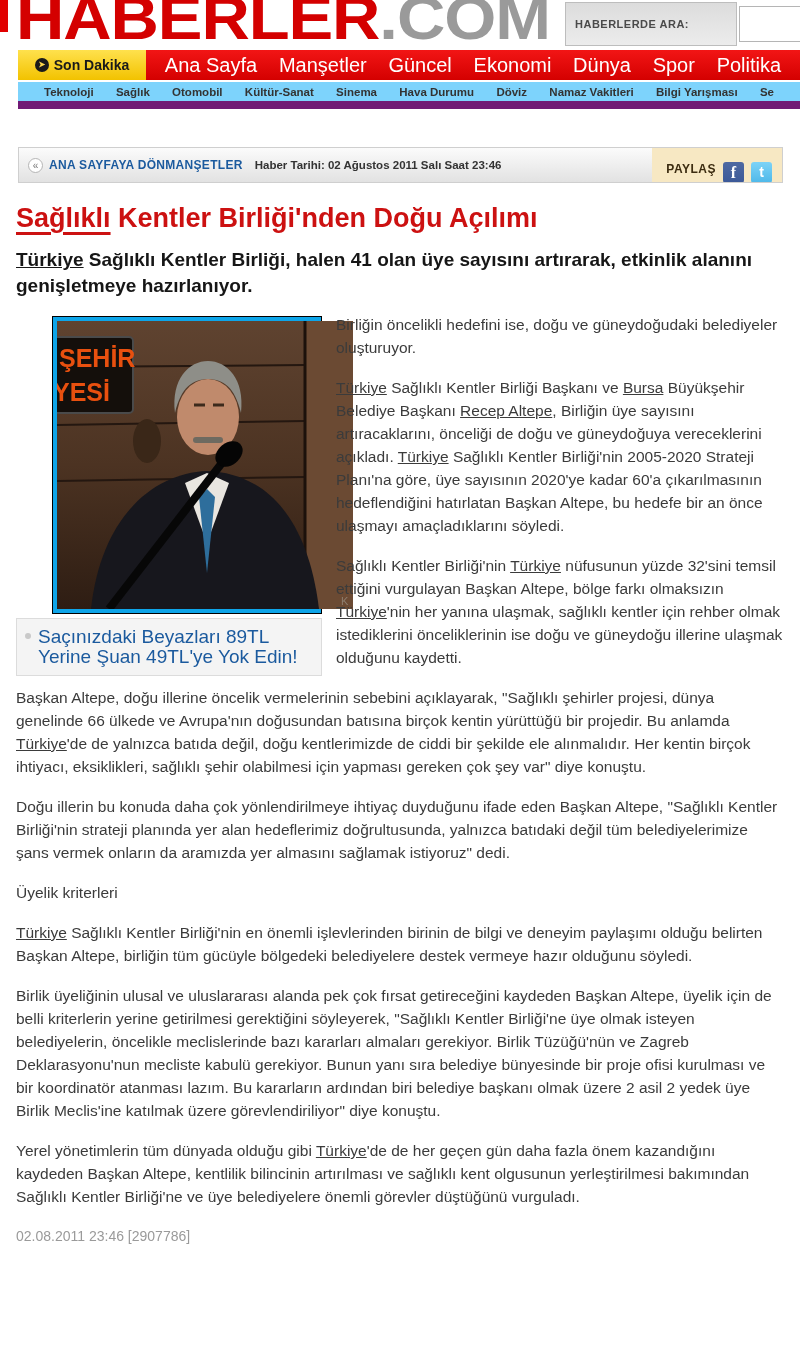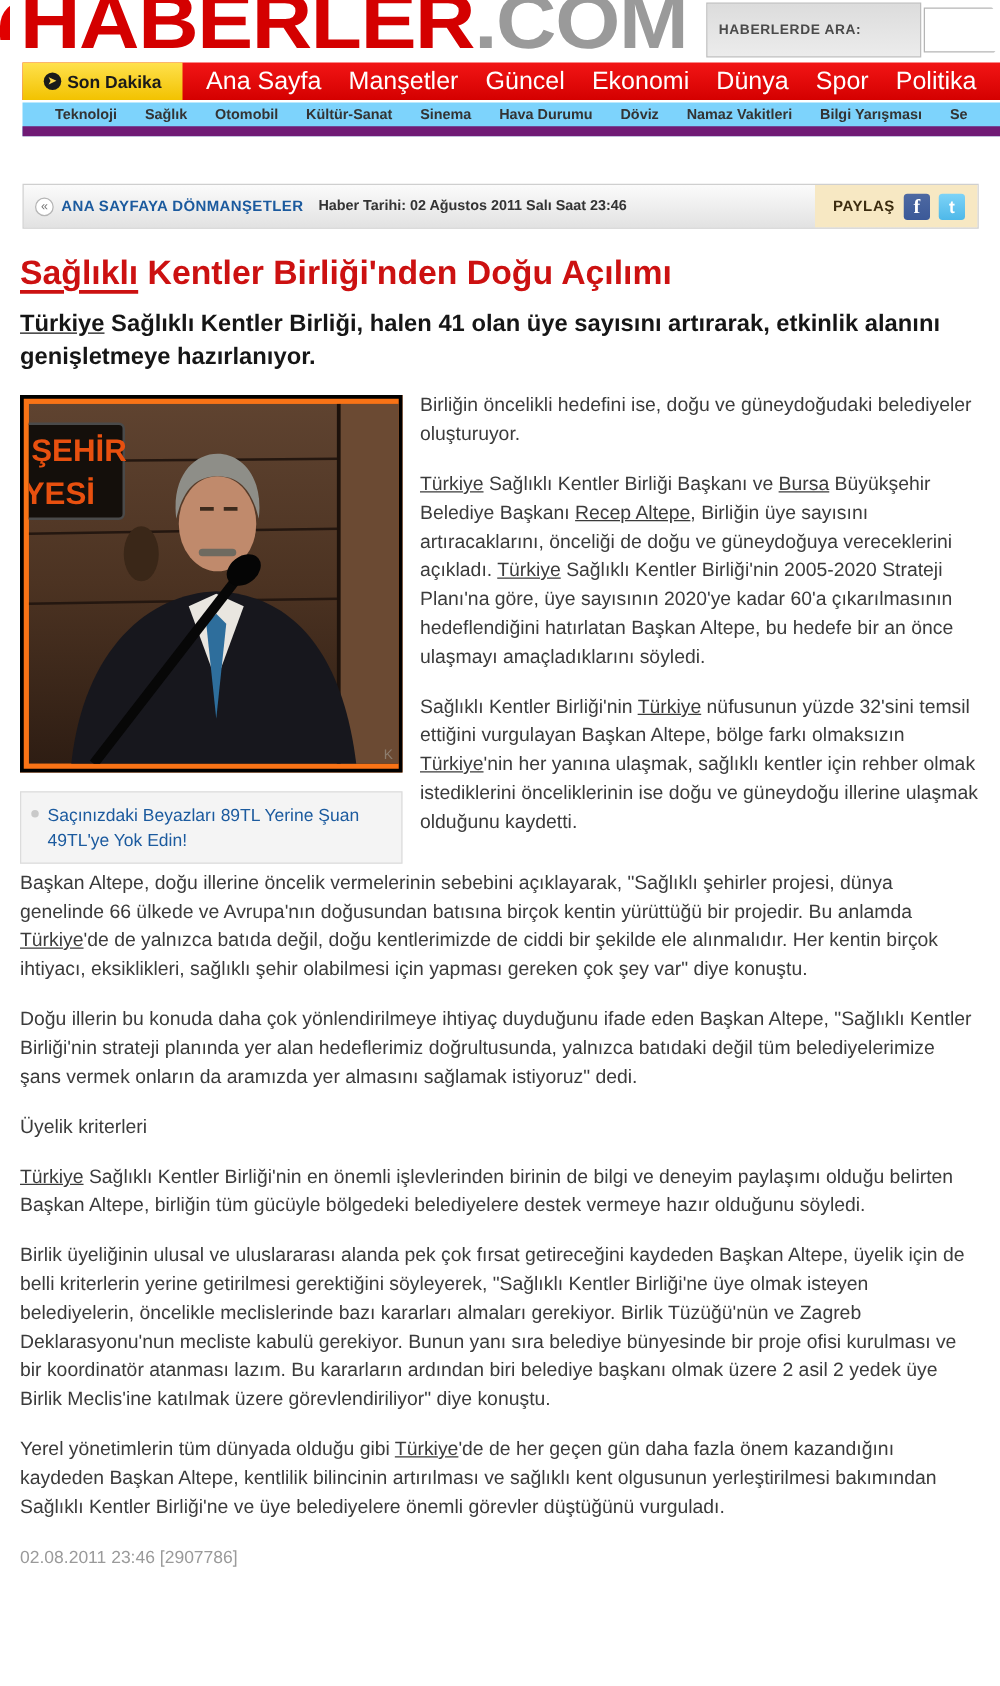--- a/index.html
+++ b/index.html
@@ -2,21 +2,21 @@
 <html><head>
 <meta charset="utf-8">
 <style>
   * { box-sizing: border-box; }
   html,body { margin:0; padding:0; }
   body {
     width:800px; height:1349px; overflow:hidden; position:relative;
     background:#fff; font-family:"Liberation Sans", sans-serif; color:#3b3b3b;
   }
   
-  .topbar { position:relative; height:50px; overflow:hidden;border-radius:21px; }
+  .topbar { position:relative; height:50px; overflow:hidden; }
   .corner-red { position:absolute; left:0; top:0; width:8px; height:32px; background:#e10000; }
   .logo { position:absolute; left:16px; top:-18px; font-size:62px; font-weight:bold;
           letter-spacing:-1px; transform:scaleX(1.08); transform-origin:left top; white-space:nowrap; }
   .logo .main { color:#d40000; }
   .logo .suffix { color:#9a9a9a; }
   .searchbox { position:absolute; left:565px; top:2px; width:235px; height:46px; }
   .search-panel { position:absolute; left:0; top:0; width:172px; height:44px;
     background:linear-gradient(#dcdcdc,#ececec); border:1px solid #bdbdbd;
     display:flex; align-items:center; padding-left:9px; }
   .search-panel .lbl { font-size:11px; font-weight:bold; color:#4a4a4a; letter-spacing:.5px;text-align:center; }
@@ -38,38 +38,38 @@
   .subnav .subnav-item { color:#333; font-size:11.5px; font-weight:bold; padding:0 6px;
     white-space:nowrap; cursor:pointer; }
   
   .crumbbar { margin:38px 17px 0 18px; height:36px; border:1px solid #cfcfcf;
     background:linear-gradient(#fbfbfb,#e2e2e2); display:flex; align-items:center; overflow:hidden; }
   .backdot { width:15px; height:15px; border-radius:50%; background:#fff; border:1px solid #b5b5b5;
     color:#777; font-size:10px; line-height:13px; text-align:center; margin:0 6px 0 9px; }
   .crumb-link { color:#1b5a9e; font-size:12px; font-weight:bold; 
     letter-spacing:.3px; cursor:pointer; white-space:nowrap; }
   .crumb-date { color:#333; font-size:11.5px; font-weight:bold; margin-left:12px; white-space:nowrap; }
-  .sharebox { margin-left:auto; height:100%; background:#f7e8c3; display:flex; align-items:center;
-    gap:7px; padding:0 10px 0 14px; }
+  .sharebox { margin-left:auto; height:100%; background:#f7e8c3; display:flex; 
+    gap:7px; padding:14px 10px 0 14px; }
   .share-label { font-size:12px; font-weight:bold; color:#3c2c10; letter-spacing:.5px; }
   .sicon { width:21px; height:21px; border-radius:3px; color:#fff; font-weight:bold;
     text-align:center; line-height:21px; cursor:pointer; }
   .fb { background:linear-gradient(#4e69a2,#3b5998); font-family:"Liberation Serif", serif; font-size:16px; }
   .tw { background:linear-gradient(#7dd3f7,#4eb8e9); font-size:14px; }
   
   .article-title { margin:20px 16px 0; font-size:27px; font-weight:bold; color:#cc1111; }
   .article-title .inlink { text-decoration:underline; text-decoration-thickness:3px; text-underline-offset:5px; }
   .article-lead { margin:13px 16px 0; font-size:19px; font-weight:bold; color:#161616; line-height:26px; }
   .article-lead .inlink, .plist .inlink { text-decoration:underline; }
   .article-body { margin:14px 16px 0; font-size:15.5px; line-height:23px; color:#3b3b3b; }
   .photo-wrap { float:left; width:306px; margin:3px 14px 4px 0; }
-  .photo-frame { border:3px solid #000000; background:#f97316; padding:4px; }
+  .photo-frame { border:1px solid #000000; background:#0ea5e9; padding:4px;margin-left:36px; }
   .photo-frame svg { display:block; }
-  .photo-link-box { margin-top:15px; border:1px solid #dcdcdc; background:#f4f4f4;
-    padding:8px 9px; font-size:14px; line-height:20px; color:#1b5a9e; position:relative; cursor:pointer; }
+  .photo-link-box { margin-top:4px; border:1px solid #dcdcdc; background:#f4f4f4;
+    padding:8px 9px; font-size:19px; line-height:20px; color:#1b5a9e; position:relative; cursor:pointer; }
   .photo-link-box .txt { display:block; padding-left:12px; }
   .dotbullet { position:absolute; left:8px; top:14px; width:6px; height:6px; border-radius:50%;
     background:#c9c9c9; }
   .plist p { margin:0 0 17px 0; }
   .plist p:nth-of-type(4) { clear:left; }
   .article-footer { clear:both; color:#9a9a9a; font-size:14px; margin:2px 0 0 0; }
 </style>
 </head>
 <body>
 

